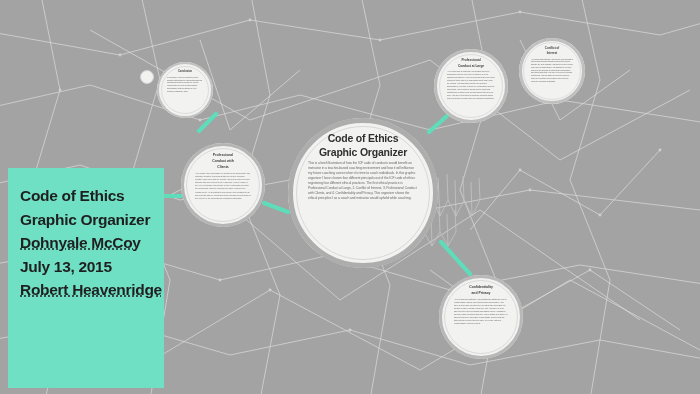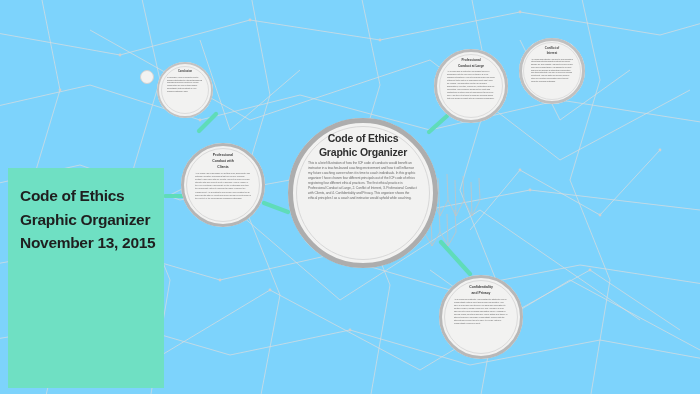--- a/index.html
+++ b/index.html
@@ -4,21 +4,21 @@
 <style>
   html,body{margin:0;padding:0;background:#fff;}
   body{
     font-family:"Liberation Sans", sans-serif;
     -webkit-font-smoothing:antialiased;
   }
   #stage{
     position:relative;
     width:700px;height:394px;
     overflow:hidden;
-    background:#7dd3fc;
+    background:#a3a3a3;
   }
   
   #bg-net{position:absolute;inset:0;width:700px;height:394px;}
   
   #connectors{position:absolute;inset:0;width:700px;height:394px;}
   
   .node{
     position:absolute;
     border-radius:50%;
     box-sizing:border-box;
@@ -261,16 +261,18 @@
     <div class="node-inner">
       <div class="node-title">Confidentiality</div>
       <div class="node-title">and Privacy</div>
       <div class="node-body">As a coach and instructor I will maintain the strictest levels of confidentiality with all client and sponsor information. I will have a clear agreement before releasing any information to another person, unless required by law. I will have a clear agreement on how coaching information will be exchanged among coach, client and sponsor. When acting as a trainer of student coaches I will clarify confidentiality policies with the students and require them to agree to comply with any confidentiality policies in effect.</div>
     </div>
   </div>
 
   <div id="title-panel">
     <div class="tline">Code of Ethics</div>
     <div class="tline">Graphic Organizer</div>
-    <div class="tline">November 13, 2015</div>
+    <div class="tline u">Dohnyale McCoy</div>
+    <div class="tline">July 13, 2015</div>
+    <div class="tline u">Robert Heavenridge</div>
   </div>
 
 </div>
 
 </body></html>

